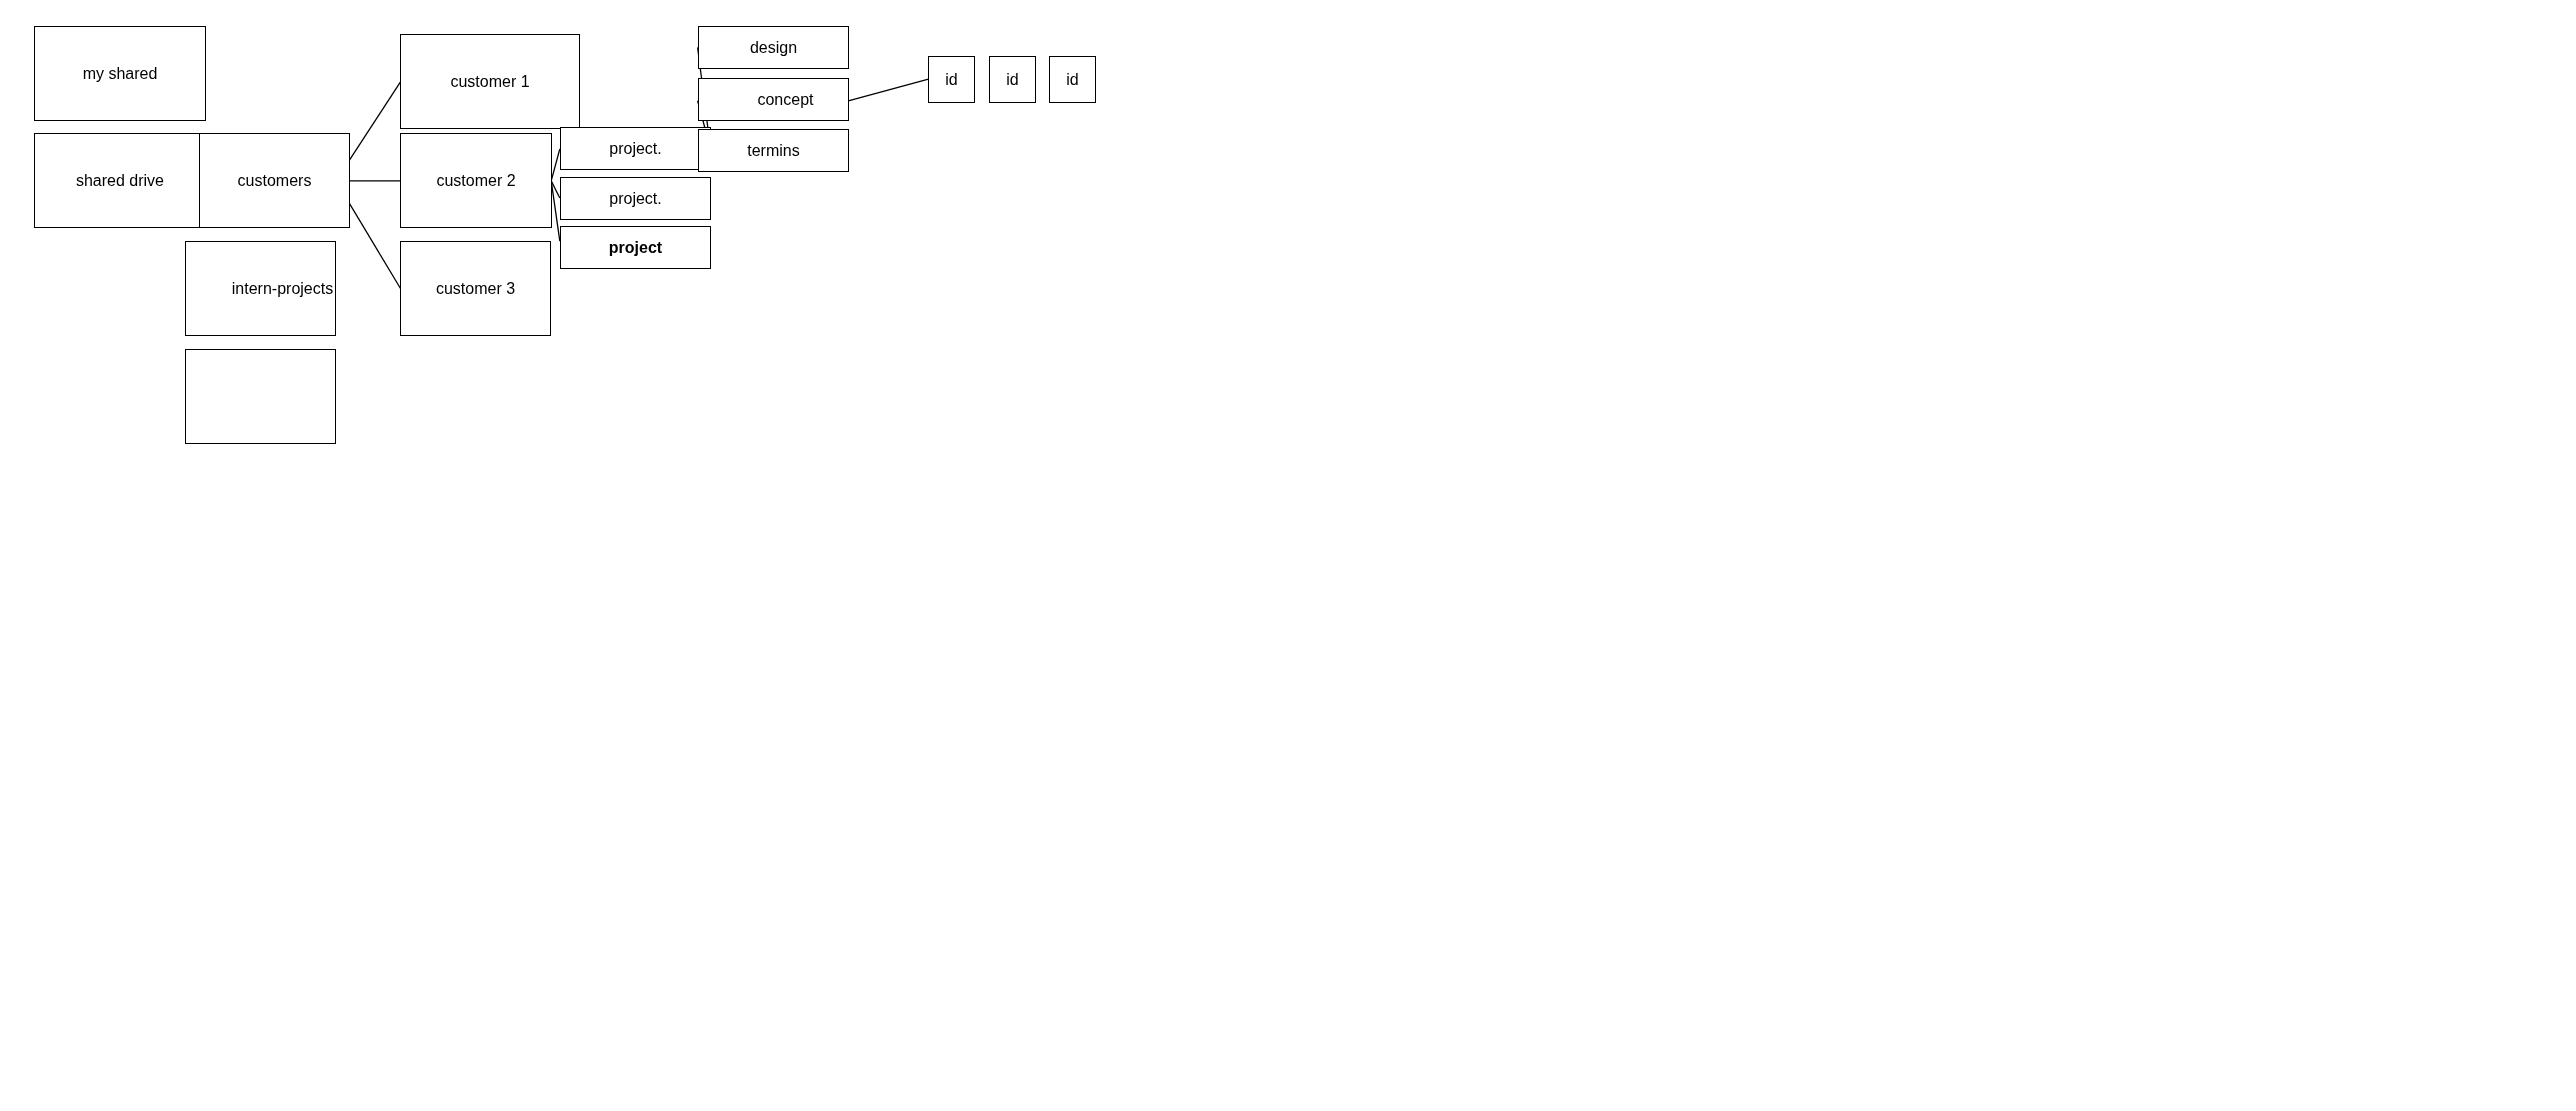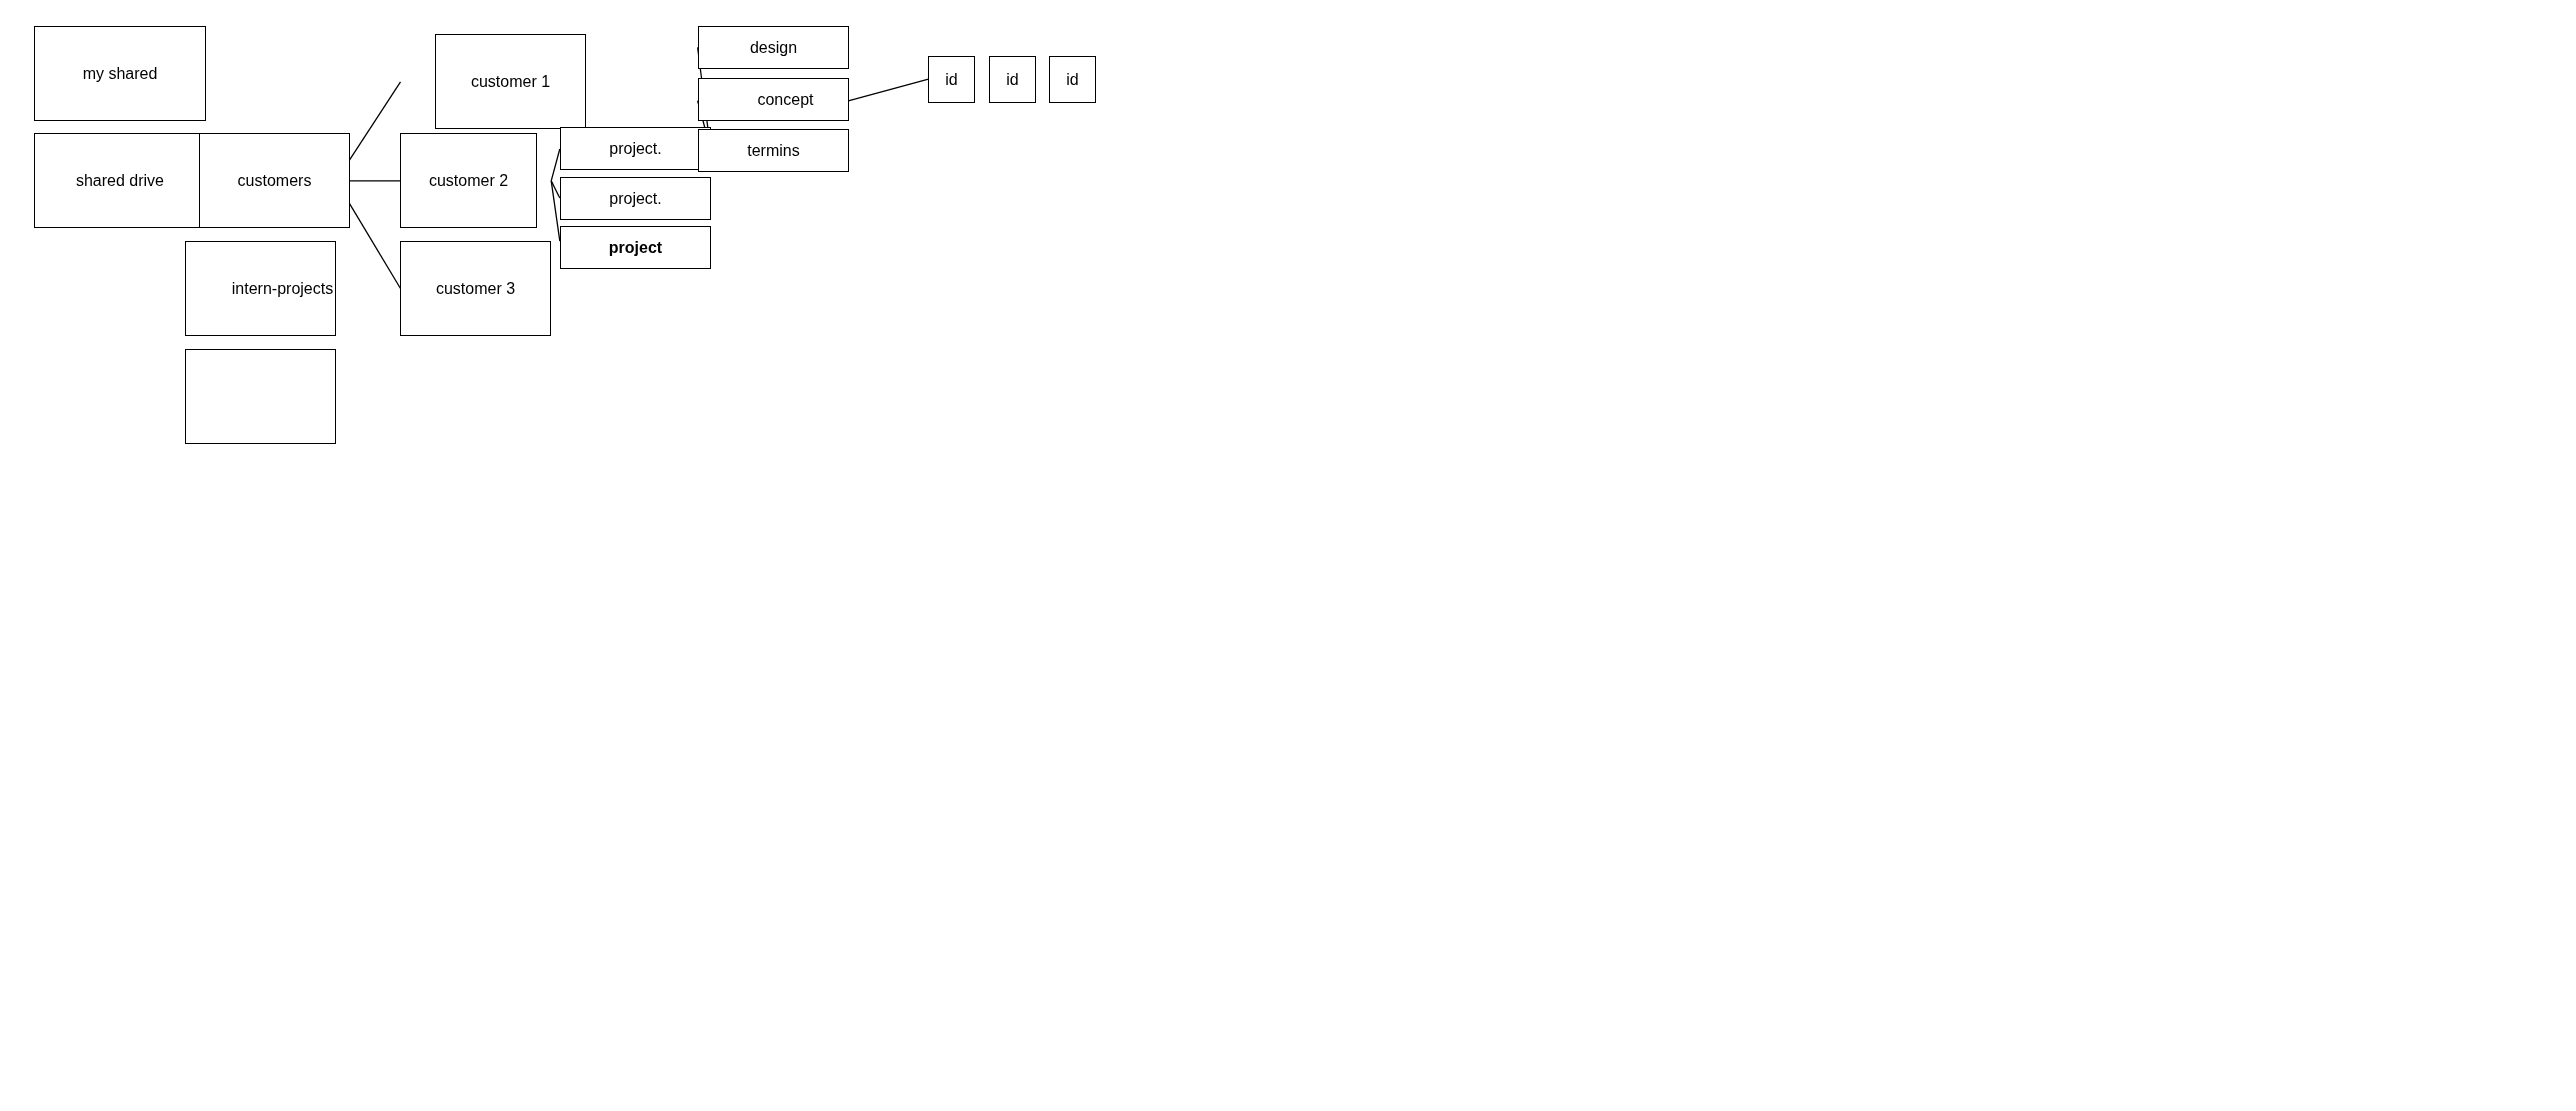--- a/index.html
+++ b/index.html
@@ -77,23 +77,23 @@
   <div class="node" style="left:34px; top:26px; width:172px; height:95px;">my shared</div>
 
   <div class="node" style="left:34px; top:133px; width:172px; height:95px;">shared drive</div>
 
   <div class="node" style="left:199px; top:133px; width:151px; height:95px;">customers</div>
 
   <div class="node" style="left:185px; top:241px; width:151px; height:95px;padding-left:44px;">intern-projects</div>
 
   <div class="node" style="left:185px; top:349px; width:151px; height:95px;"></div>
 
-  <div class="node" style="left:400px; top:34px; width:151px; height:95px;margin-left:35px;">customer 1</div>
+  <div class="node" style="left:400px; top:34px; width:180px; height:95px;">customer 1</div>
 
-  <div class="node" style="left:400px; top:133px; width:137px; height:95px;">customer 2</div>
+  <div class="node" style="left:400px; top:133px; width:152px; height:95px;">customer 2</div>
 
   <div class="node" style="left:400px; top:241px; width:151px; height:95px;">customer 3</div>
 
   <div class="node" style="left:560px; top:127px; width:151px; height:43px;">project.</div>
 
   <div class="node" style="left:560px; top:177px; width:151px; height:43px;">project.</div>
 
   <div class="node" style="left:560px; top:226px; width:151px; height:43px;font-weight:bold;">project</div>
 
   <div class="node" style="left:698px; top:26px; width:151px; height:43px;">design</div>

